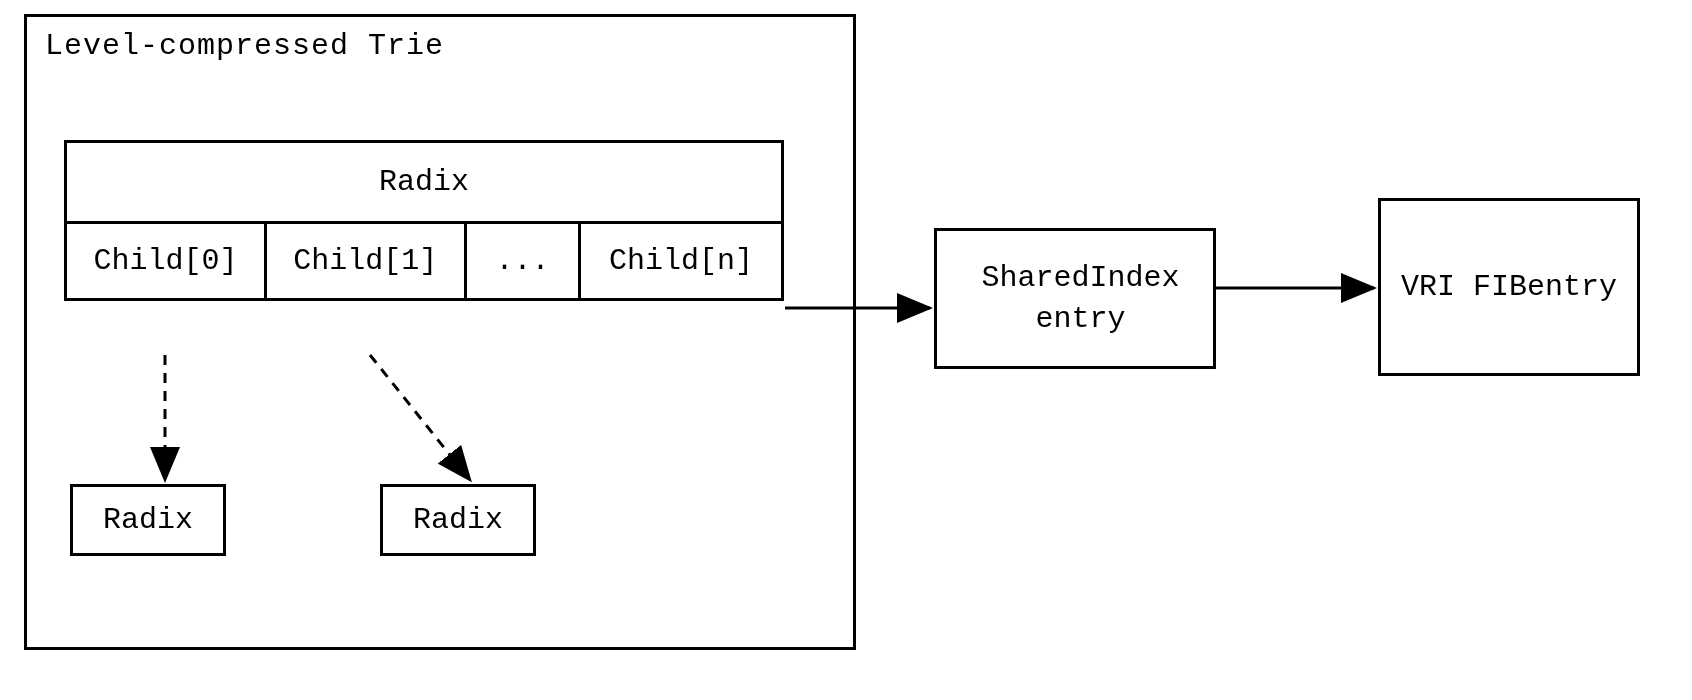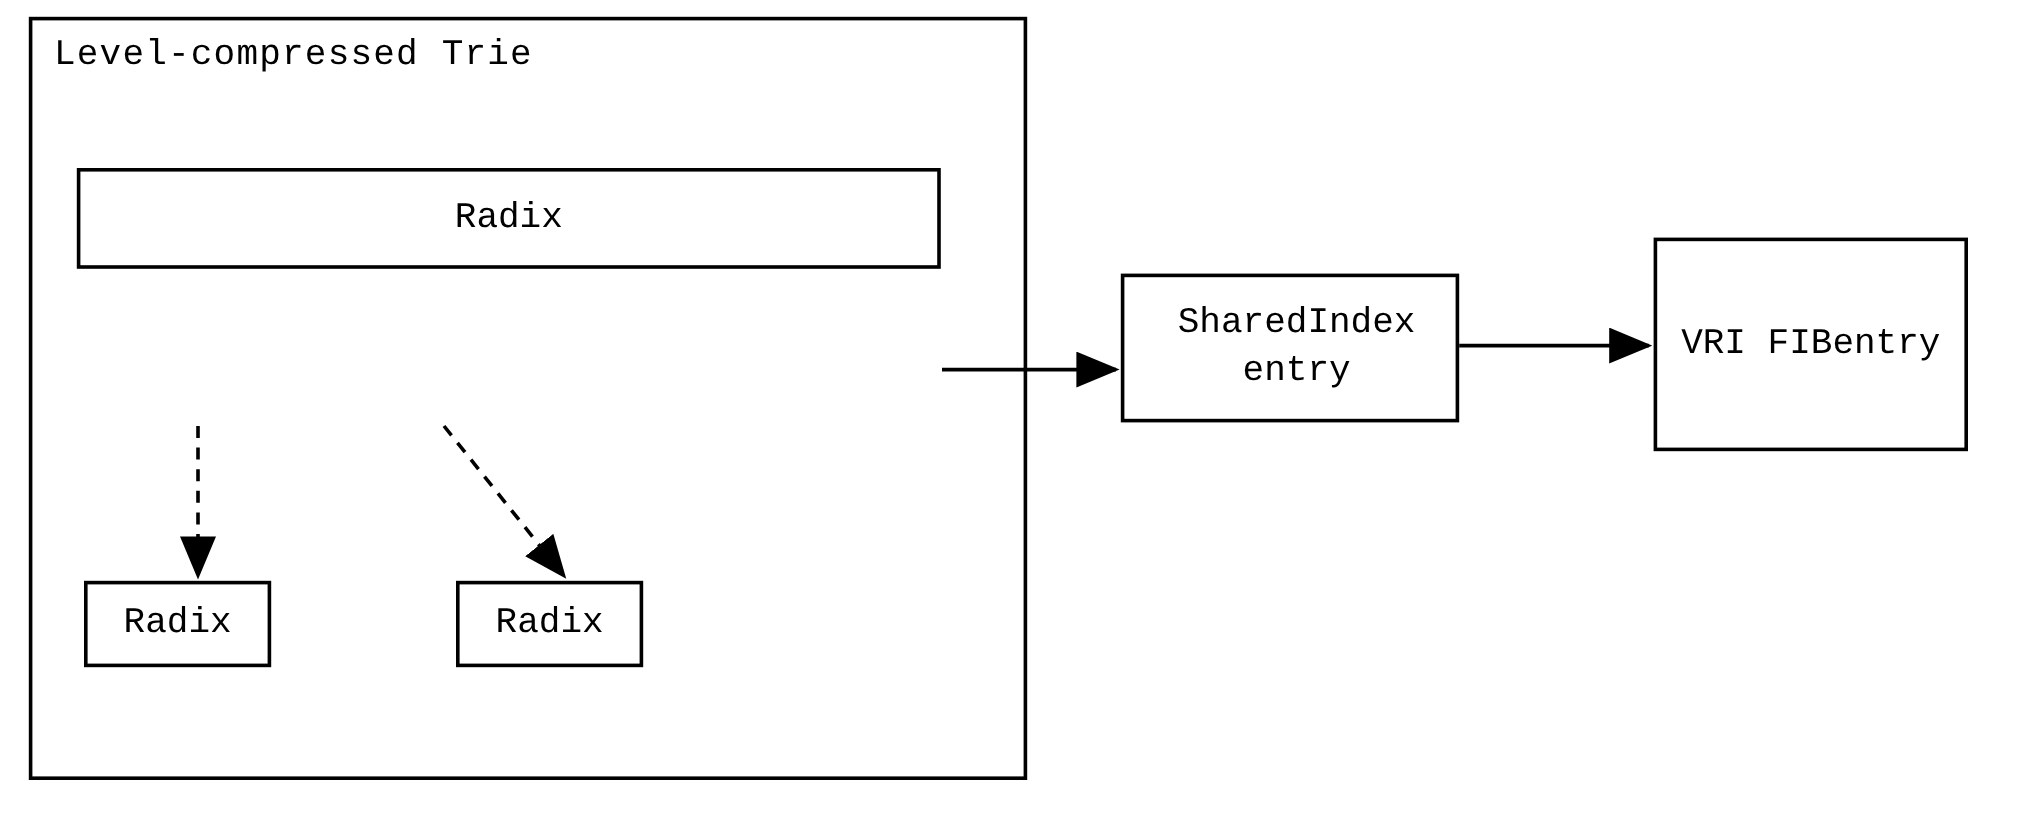--- a/index.html
+++ b/index.html
@@ -64,21 +64,21 @@
     font-size: 30px;
   }
   .sub-radix.a { left: 70px; top: 484px; }
   .sub-radix.b { left: 380px; top: 484px; }
 
   .sharedindex-box {
     position: absolute;
     left: 934px;
     top: 228px;
     width: 282px;
-    height: 124px;
+    height: 141px;
     border: 3px solid #000;
     display: flex;
     flex-direction: column;
     align-items: center;
     justify-content: center;
     font-size: 30px;
     line-height: 1.35;
     text-align: center;
     padding-left: 11px;
   }
@@ -109,20 +109,26 @@
 <body>
 
 <div class="canvas">
 
   <div class="trie-container">
     <div class="trie-title">Level-compressed Trie</div>
   </div>
 
   <div class="radix-table">
     <div class="radix-header">Radix</div>
+    <div class="radix-row">
+      <div class="radix-cell c0">Child[0]</div>
+      <div class="radix-cell c1">Child[1]</div>
+      <div class="radix-cell cdot">...</div>
+      <div class="radix-cell cn">Child[n]</div>
+    </div>
   </div>
 
   <div class="sub-radix a">Radix</div>
   <div class="sub-radix b">Radix</div>
 
   <div class="sharedindex-box">
     <span>SharedIndex</span>
     <span>entry</span>
   </div>
 

